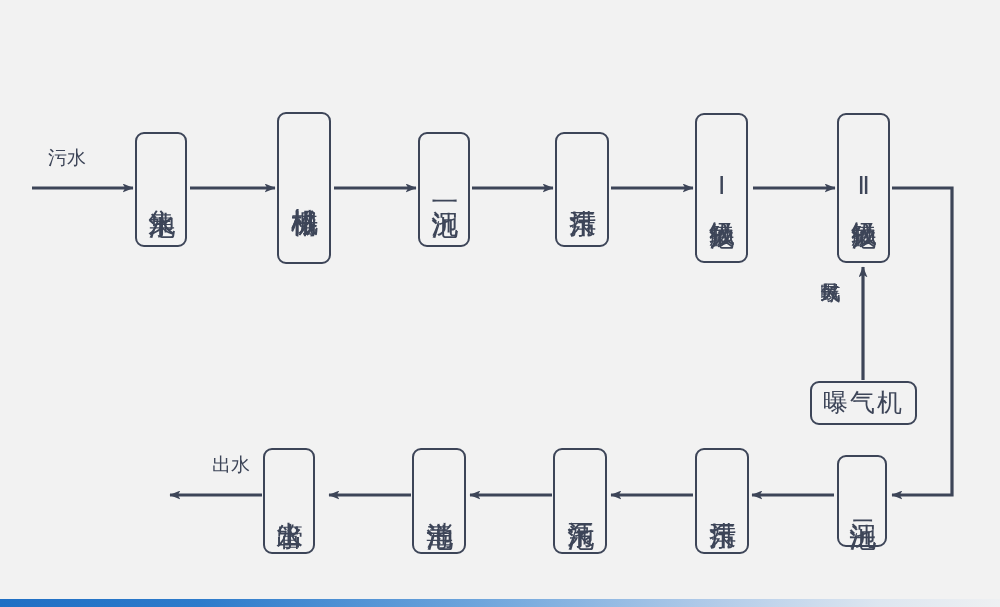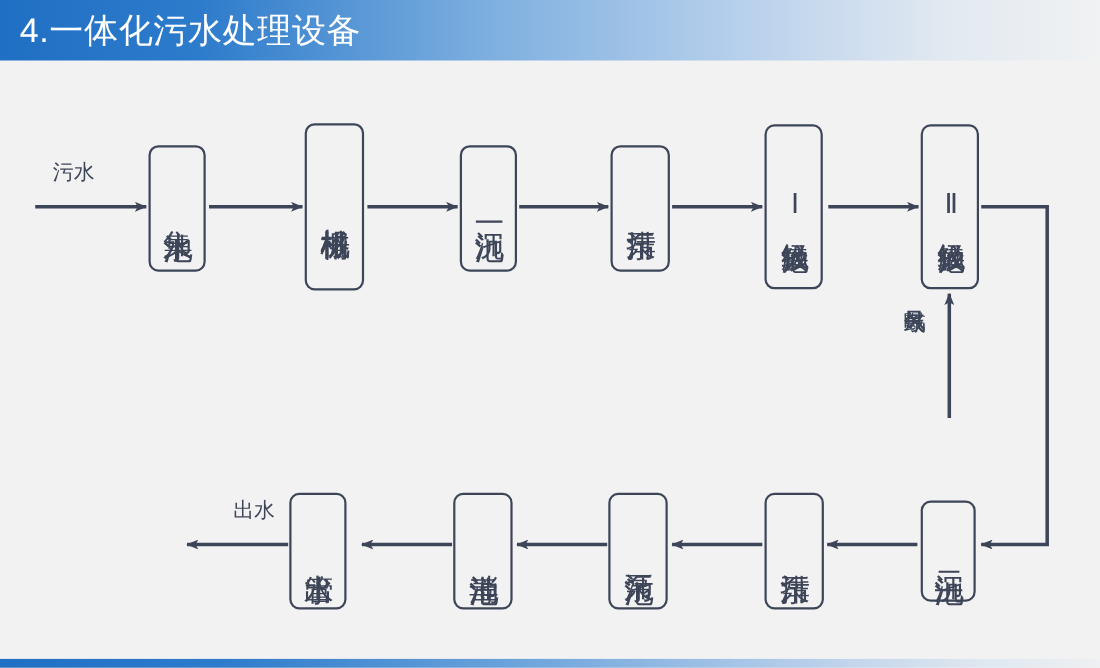--- a/index.html
+++ b/index.html
@@ -49,23 +49,20 @@
     position:absolute;color:#3d4558;font-size:19px;line-height:1.05;
     white-space:nowrap;
   }
   .lbl.vert{writing-mode:vertical-rl;text-orientation:upright;white-space:normal;letter-spacing:0px;}
 </style>
 </head>
 <body>
 
 <div id="stage">
 
-  <div class="titlebar">
-    <div class="title-text">4.一体化污水处理设备</div>
-  </div>
 
   <div id="diagram">
 
     <svg id="wires" viewBox="0 0 1000 544">
       <defs>
         <marker id="ah" markerWidth="11" markerHeight="9" refX="10.4" refY="4.5" orient="auto" markerUnits="userSpaceOnUse">
           <path d="M0,0 L11,4.5 L0,9 L2.6,4.5 Z" fill="#3d4558"></path>
         </marker>
       </defs>
       <g stroke="#3d4558" stroke-width="3.2" fill="none" marker-end="url(#ah)">
@@ -107,20 +104,21 @@
     <div class="node vert" style="left:277px;top:57px;width:54px;height:152px;">机械栅格</div>
 
     <div class="node vert" style="left:418px;top:77px;width:52px;height:115px;">一沉池</div>
 
     <div class="node vert" style="left:555px;top:77px;width:54px;height:115px;">排污泵</div>
 
     <div class="node vert" style="left:695px;top:58px;width:53px;height:150px;font-size:25px;">Ⅰ级接触池</div>
 
     <div class="node vert" style="left:837px;top:58px;width:53px;height:150px;font-size:25px;">Ⅱ级接触池</div>
 
+    <div class="node horiz" style="left:810px;top:326px;width:107px;height:44px;font-size:25px;">曝气机</div>
 
     <div class="node vert" style="left:837px;top:400px;width:50px;height:92px;">二沉池</div>
 
     <div class="node vert" style="left:695px;top:393px;width:54px;height:106px;">排污泵</div>
 
     <div class="node vert" style="left:553px;top:393px;width:54px;height:106px;">污泵池</div>
 
     <div class="node vert" style="left:412px;top:393px;width:54px;height:106px;">消毒池</div>
 
     <div class="node vert" style="left:263px;top:393px;width:52px;height:106px;">出水管</div>

